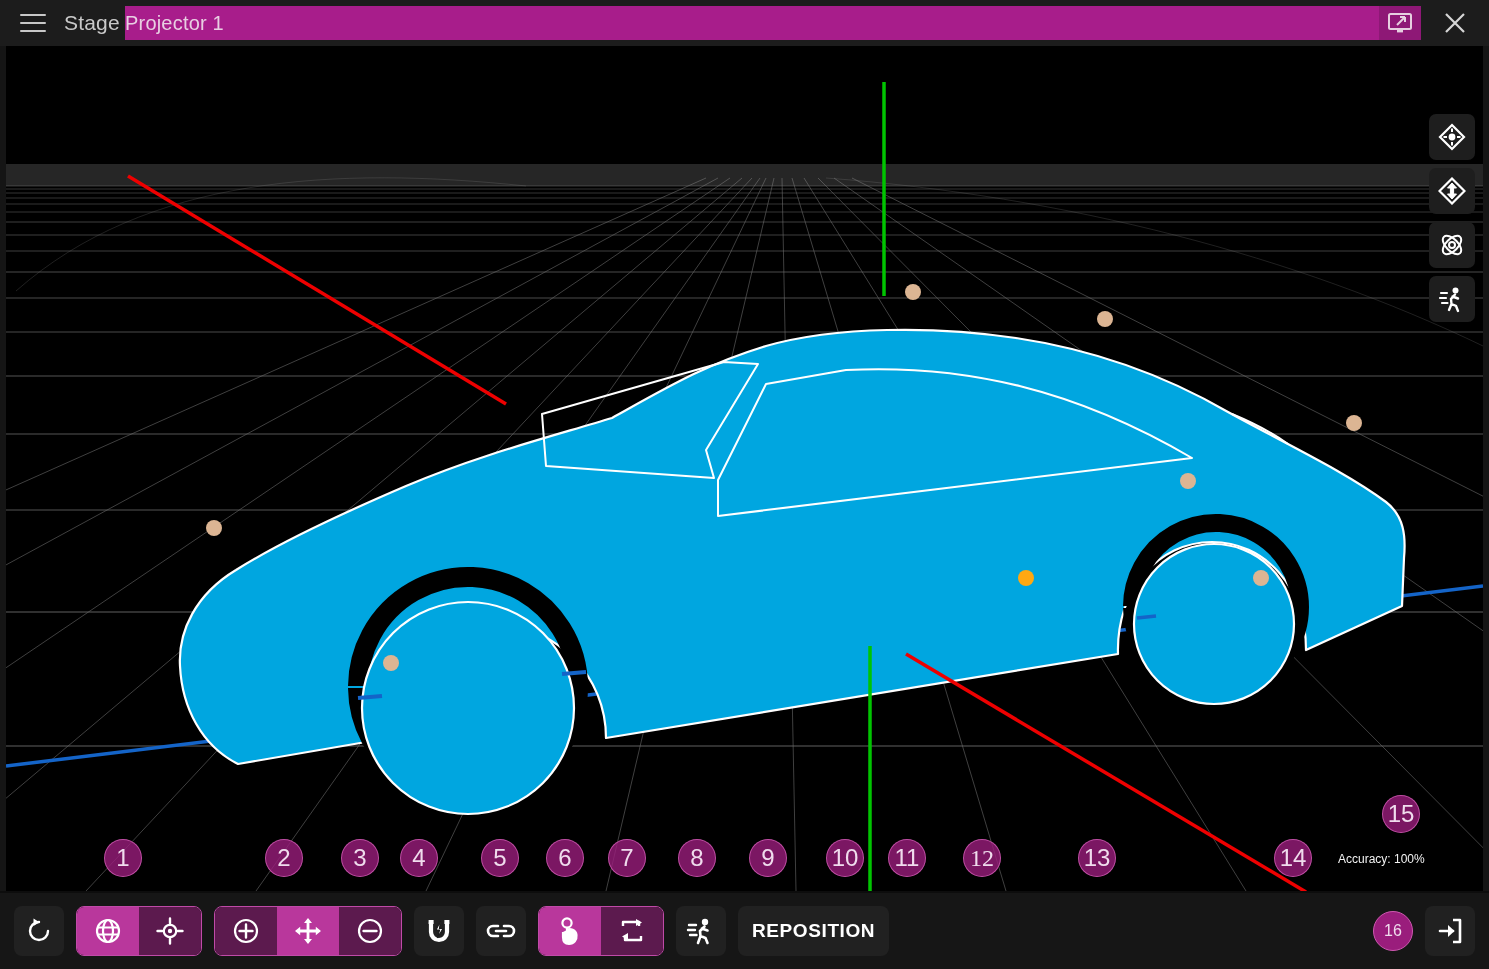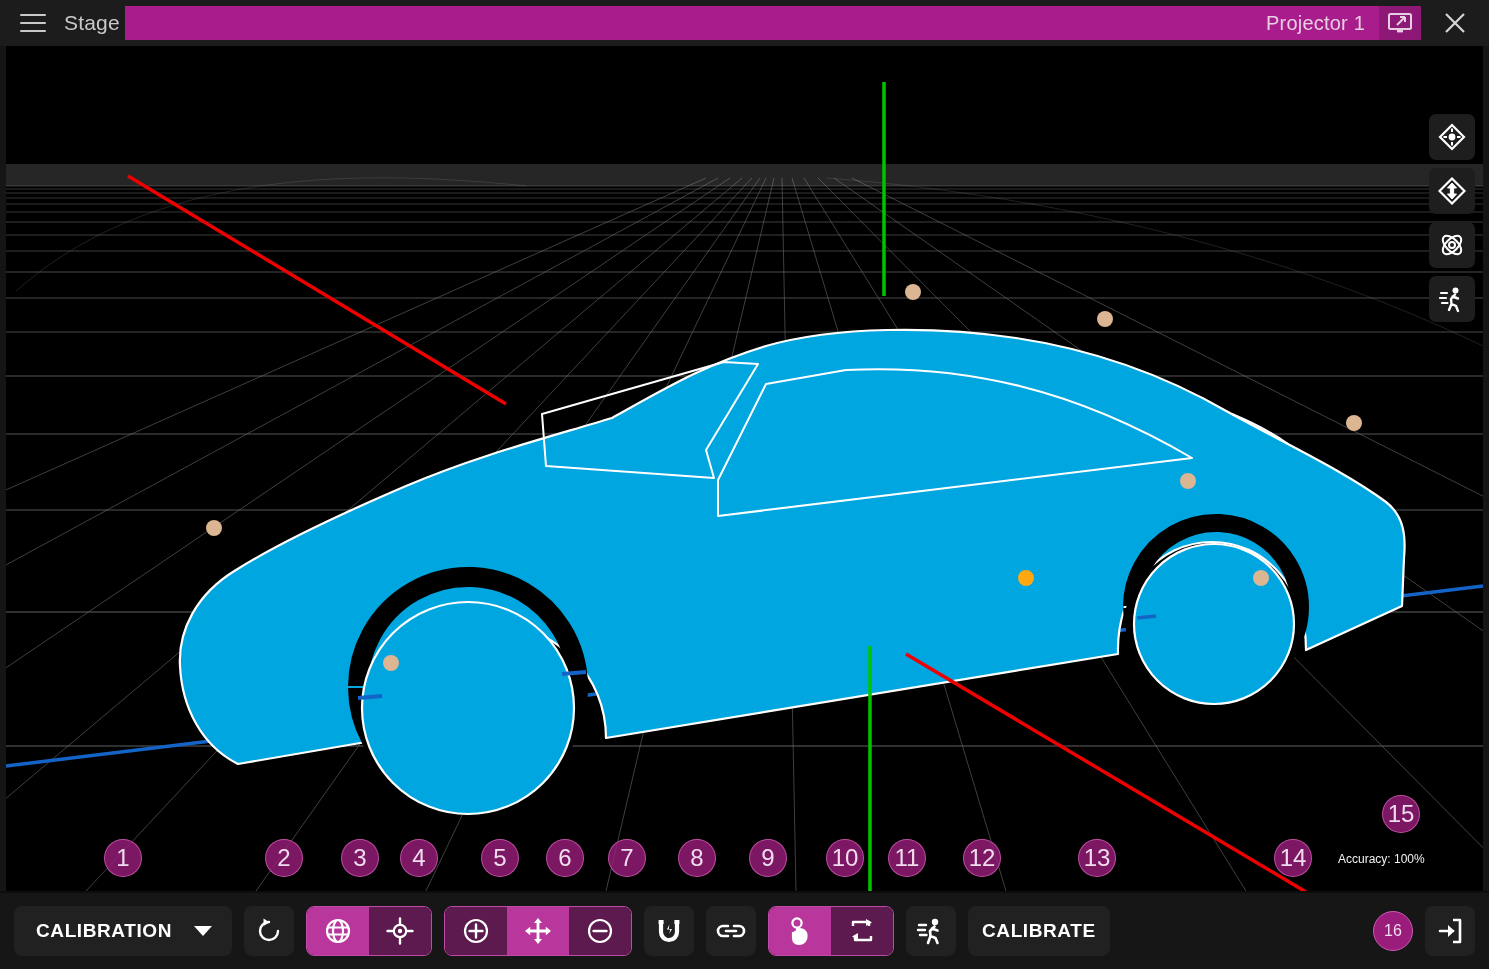--- a/index.html
+++ b/index.html
@@ -36,21 +36,21 @@
     margin-left: 14px;
     color: #c9c9c9;
     font-size: 21px;
     letter-spacing: .2px;
   }
   .title-band {
     position: absolute;
     left: 125px; top: 6px;
     width: 1296px; height: 34px;
     background: #a81d8b;
-    display: flex; align-items: center; justify-content: flex-end;
+    display: flex; align-items: center; justify-content: space-between;
   }
   .projector-name {
     color: #e8cfe2;
     font-size: 20px;
     margin-right: 14px;
     letter-spacing: .2px;
   }
   .cast-btn {
     width: 42px; height: 34px;
     background: #8e1876;
@@ -346,34 +346,30 @@
         <div class="badge" style="left: 259px; top: 793px;">2</div>
         <div class="badge" style="left: 335px; top: 793px;">3</div>
         <div class="badge" style="left: 394px; top: 793px;">4</div>
         <div class="badge" style="left: 475px; top: 793px;">5</div>
         <div class="badge" style="left: 540px; top: 793px;">6</div>
         <div class="badge" style="left: 602px; top: 793px;">7</div>
         <div class="badge" style="left: 672px; top: 793px;">8</div>
         <div class="badge" style="left: 743px; top: 793px;">9</div>
         <div class="badge" style="left: 820px; top: 793px;">10</div>
         <div class="badge" style="left: 882px; top: 793px;">11</div>
-        <div class="badge" style="left: 957px; top: 793px;">12</div>
+        <div class="badge" style="left: 957px; top: 793px; font-family: Liberation Serif, serif;">12</div>
         <div class="badge" style="left: 1072px; top: 793px;">13</div>
         <div class="badge" style="left: 1268px; top: 793px;">14</div>
         <div class="badge" style="left: 1376px; top: 749px;">15</div>
       </div>
     <div class="accuracy" id="accuracy" style="left: 1332px; top: 806px;">Accuracy: 100%</div>
   </div>
 
   <div class="toolbar">
 
-    <div class="tb-btn dropdown">
-      <span class="tb-text">CALIBRATION</span>
-      <span class="caret"></span>
-    </div>
 
     <div class="tb-btn icon">
       <svg width="30" height="30" viewBox="0 0 30 30">
         <path d="M24 15 A9 9 0 1 1 15 6 L15 6" fill="none" stroke="#fff" stroke-width="2.4" stroke-linecap="round"></path>
         <path d="M9.5 2.5 L15.5 6.2 L9.5 10" fill="#fff"></path>
       </svg>
     </div>
 
     <div class="seg">
       <div class="on">
@@ -448,21 +444,21 @@
 
     <div class="tb-btn icon">
       <svg width="30" height="30" viewBox="0 0 30 30">
         <circle cx="19" cy="6" r="3.2" fill="#fff"></circle>
         <path d="M18.5 10.5 L14 15 L14.5 20 L12 27 M14.5 20 L19.5 22 L21.5 27 M15.8 12.5 L21.5 14.5" stroke="#fff" stroke-width="2.6" fill="none" stroke-linecap="round"></path>
         <path d="M3 9 L10 9 M2 14 L9 14 M4 19 L10.5 19" stroke="#fff" stroke-width="2.4" stroke-linecap="round"></path>
       </svg>
     </div>
 
     <div class="tb-btn">
-      <span class="tb-text">CALIBRATE</span>
+      <span class="tb-text">REPOSITION</span>
     </div>
 
 
     <div class="spacer"></div>
 
     <div class="badge-16">16</div>
 
     <div class="tb-btn icon">
       <svg width="30" height="30" viewBox="0 0 30 30">
         <path d="M18 4 L25 4 L25 26 L18 26" fill="none" stroke="#fff" stroke-width="2.6" stroke-linejoin="round"></path>

